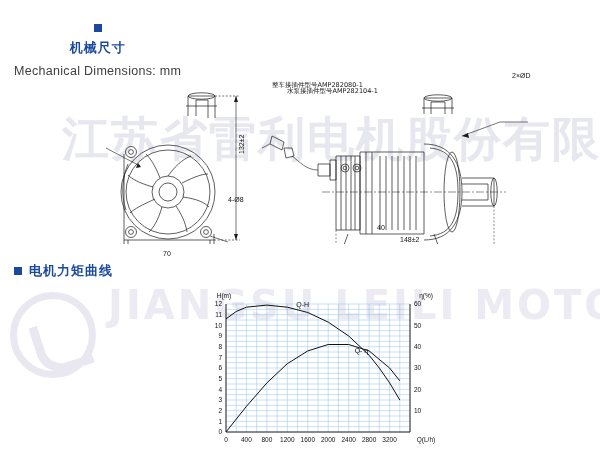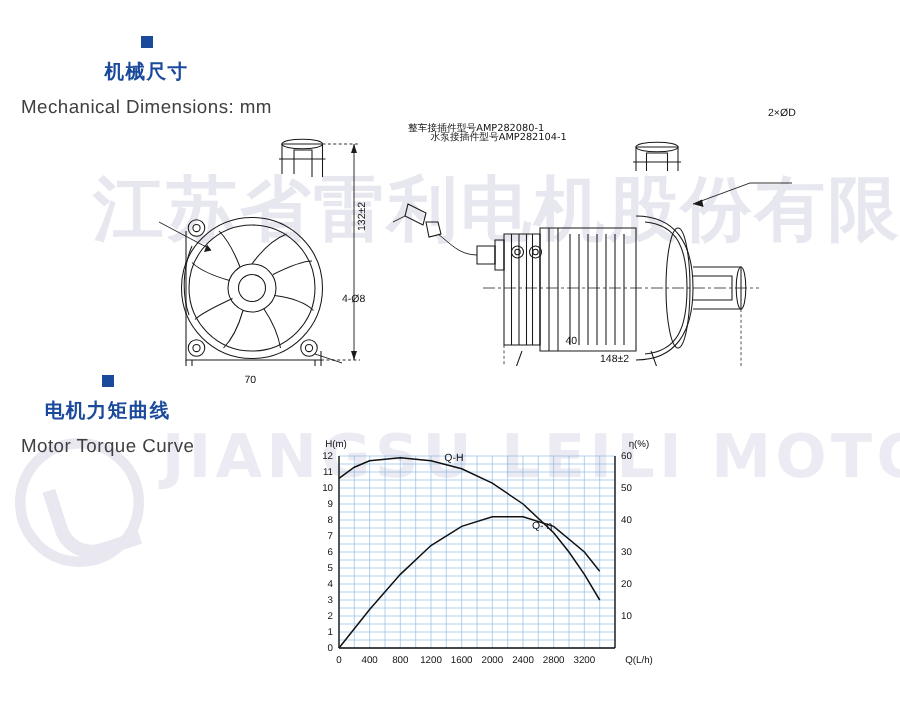--- a/index.html
+++ b/index.html
@@ -62,21 +62,21 @@
   }
   .sec .cn{
     color:#1b4a9c;font-size:13px;font-weight:bold;letter-spacing:1px;
     font-family:"DejaVu Sans", sans-serif;
   }
   .sec .en{
     color:#404040;font-size:12.5px;letter-spacing:.3px;
     font-family:"Liberation Sans", sans-serif;
   }
   #sec-mech{left:14px;top:24px;flex-direction:column;}
-  #sec-curve{left:14px;top:250px;flex-direction:column;}
+  #sec-curve{left:14px;top:262px;}
 
   
   .draw{position:absolute;left:0;top:44px;width:600px;height:200px;}
   svg{display:block;}
 
   .lbl{
     position:absolute;
     font-size:7px;
     color:#111;
     font-family:"Liberation Sans", sans-serif;
@@ -222,21 +222,20 @@
     <div class="lbl" style="left:238px;top:110px;transform:rotate(-90deg);transform-origin:left top;">132±2</div>
     <div class="lbl" style="left:163px;top:206px;">70</div>
     <div class="lbl" style="left:228px;top:152px;">4-Ø8</div>
     <div class="lbl" style="left:377px;top:180px;">40</div>
     <div class="lbl" style="left:400px;top:192px;">148±2</div>
   </div>
 
   <div class="sec" id="sec-curve">
     <span class="bullet"></span>
     <span class="cn">电机力矩曲线</span>
-    <span class="en">Motor Torque Curve</span>
   </div>
 
   <div class="chart-wrap">
     <svg id="chart-svg" width="250" height="178" viewBox="0 0 250 178">
         <g stroke="#7fb3e0" stroke-width="0.4" fill="none">
           <line x1="28" y1="22" x2="28" y2="150"></line>
           <line x1="38.22222222222222" y1="22" x2="38.22222222222222" y2="150"></line>
           <line x1="48.44444444444444" y1="22" x2="48.44444444444444" y2="150"></line>
           <line x1="58.666666666666664" y1="22" x2="58.666666666666664" y2="150"></line>
           <line x1="68.88888888888889" y1="22" x2="68.88888888888889" y2="150"></line>

